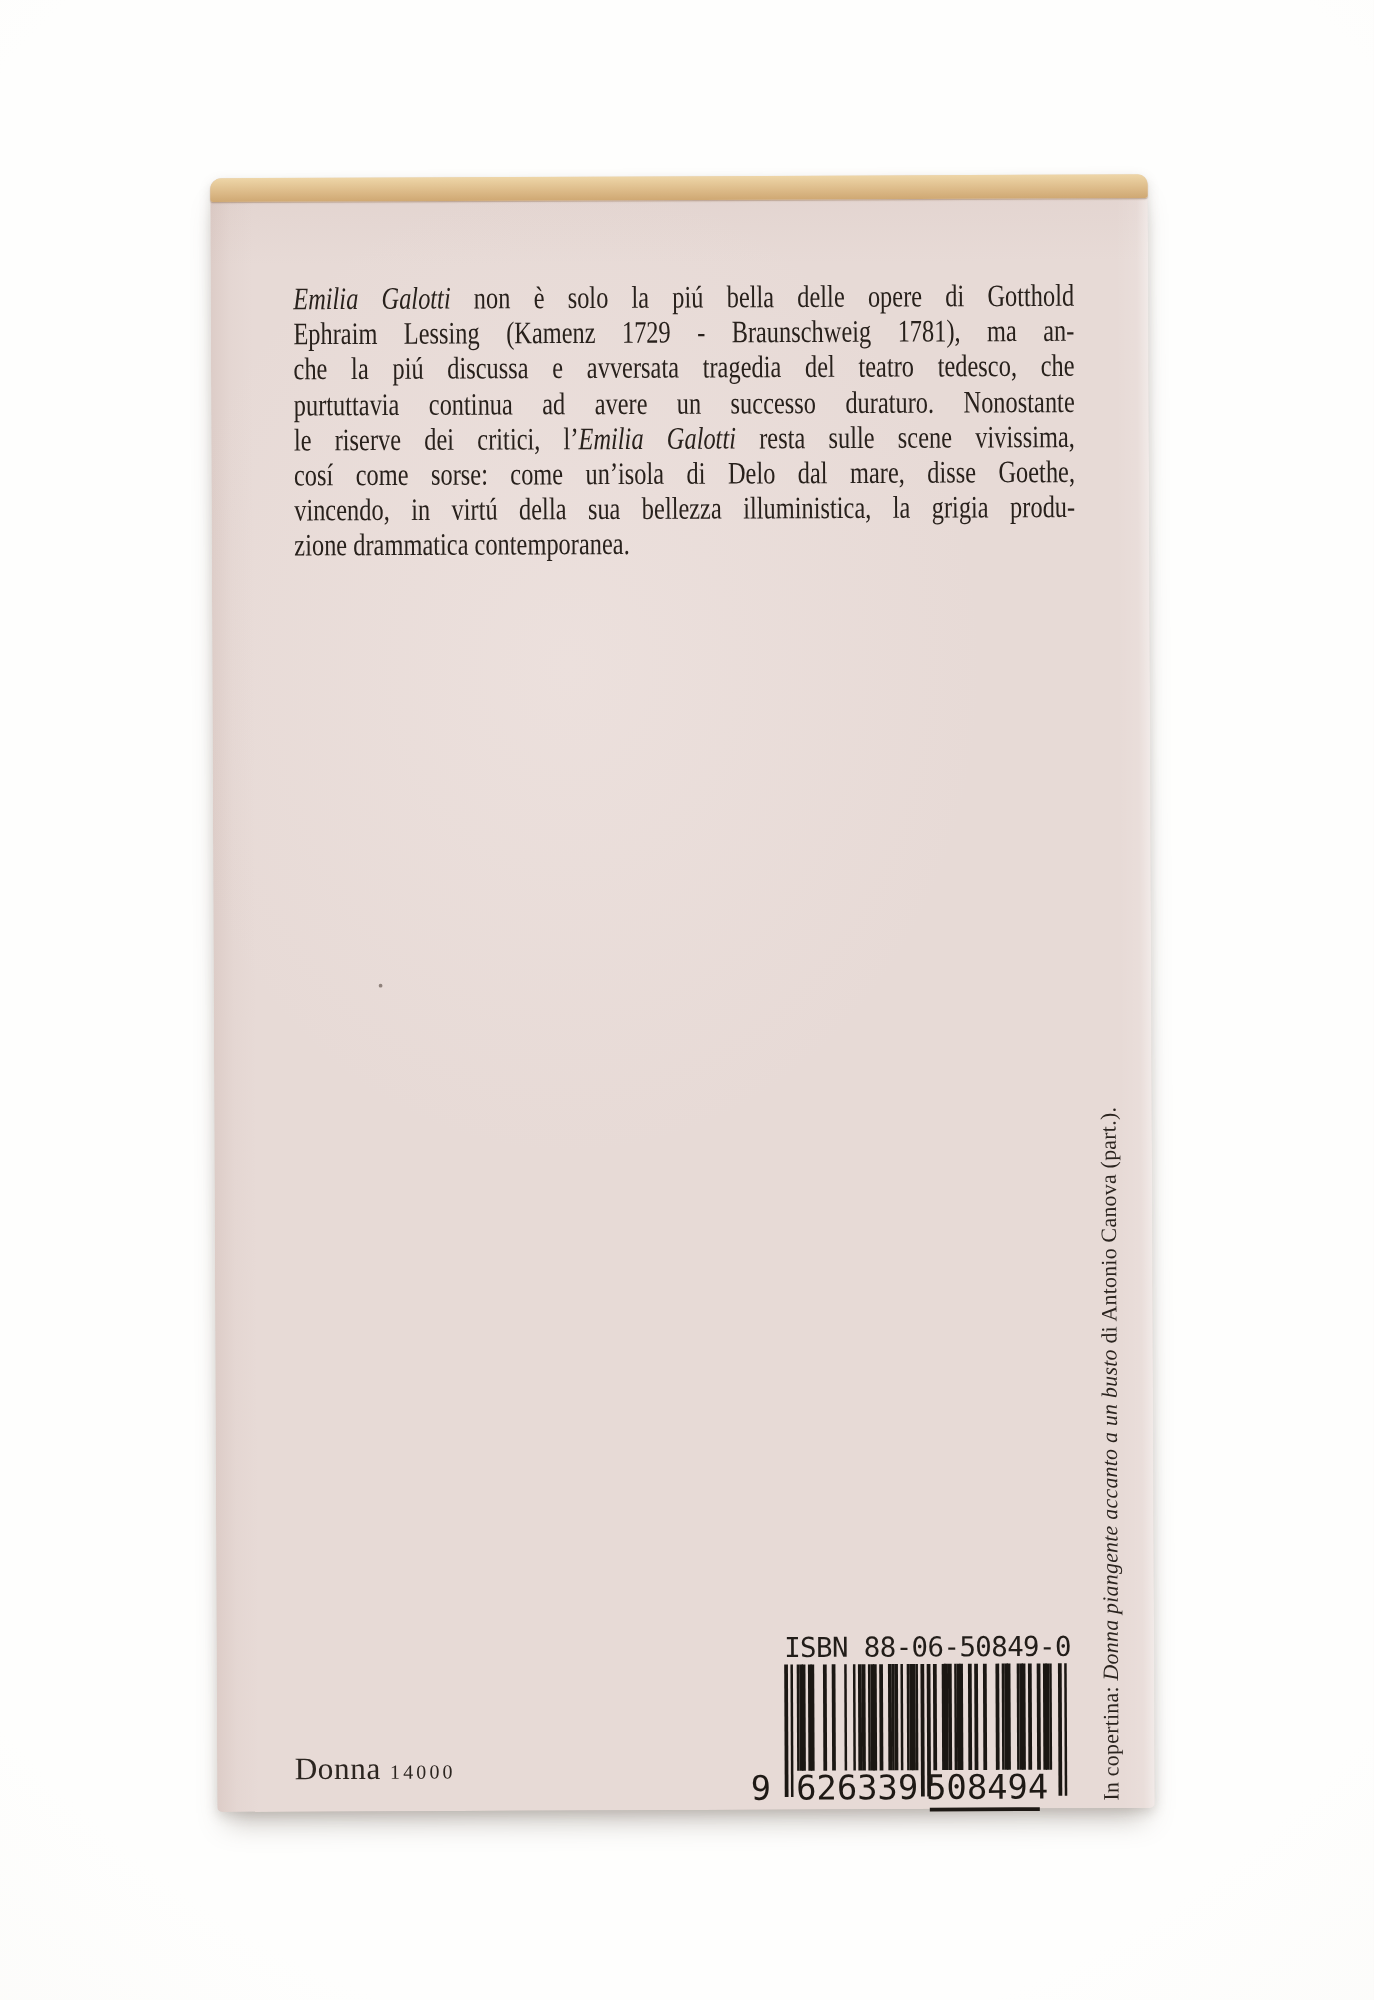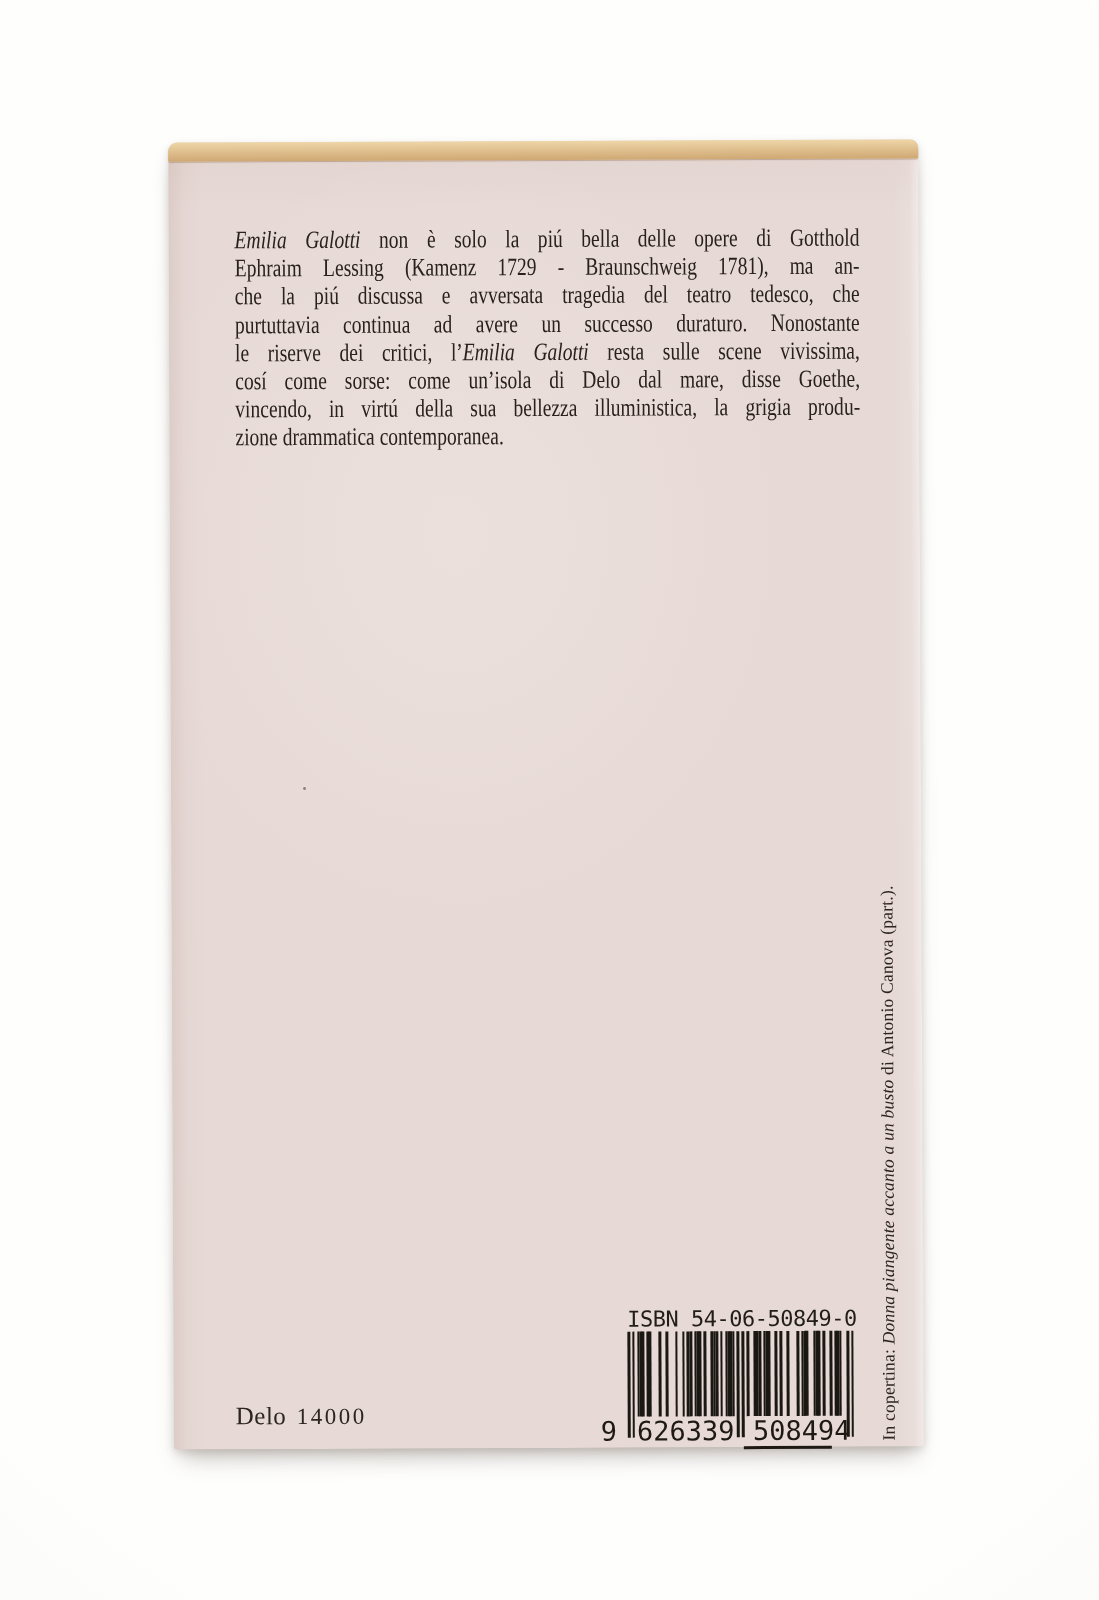--- a/index.html
+++ b/index.html
@@ -32,37 +32,37 @@
     color:#28211c;font-size:25px;line-height:28.2px;
   }
   .blurb-line{text-align:justify;text-align-last:justify;white-space:normal;}
   .blurb-line.last{text-align-last:left;}
   .seg{font-style:normal;}
   .seg.italic{font-style:italic;}
   .price{
     position:absolute;left:62px;top:1260px;color:#2c2520;
     font-size:25px;letter-spacing:0.5px;
   }
-  .price .val{font-size:23px;letter-spacing:2.5px;margin-left:0.45em;}
+  .price .val{font-size:16px;letter-spacing:2.5px;margin-left:0.45em;}
   .isbn-label{
     position:absolute;left:454px;top:1166px;width:226px;text-align:center;
     white-space:nowrap;font-family:"DejaVu Sans Mono", monospace;
     font-size:22px;letter-spacing:-0.5px;color:#221d19;
   }
   .barcode{position:absolute;left:454px;top:1191px;width:226px;height:130px;}
   .bars{position:absolute;left:0;top:0;width:226px;height:106px;}
   .bar{position:absolute;top:0;height:85px;background:#1b1713;}
   .bar.tall{height:106px;}
   .bc-digit{
     position:absolute;top:86px;font-family:"DejaVu Sans Mono", monospace;
     font-size:27px;line-height:27px;color:#1e1915;text-align:center;white-space:nowrap;
   }
   .bc-first{left:-30px;width:22px;}
   .bc-left{left:8px;width:100px;}
-  .bc-right{left:124px;width:100px;}
+  .bc-right{left:112px;width:100px;}
   .bc-underline{position:absolute;left:116px;top:115px;width:88px;height:2.5px;background:#1e1915;}
   .caption{
     position:absolute;right:24px;bottom:6px;
     writing-mode:vertical-rl;transform:rotate(180deg);
     font-size:17.5px;letter-spacing:0.2px;color:#2b241f;white-space:nowrap;
   }
   .caption .italic{font-style:italic;}
   .speck{position:absolute;width:3px;height:3px;border-radius:50%;background:rgba(70,55,48,0.55);}
 </style>
 </head>
@@ -75,23 +75,23 @@
     <div class="blurb-line"><span class="seg italic">Emilia Galotti</span><span class="seg"> non è solo la piú bella delle opere di Gotthold</span></div>
     <div class="blurb-line"><span class="seg">Ephraim Lessing (Kamenz 1729 - Braunschweig 1781), ma an-</span></div>
     <div class="blurb-line"><span class="seg">che la piú discussa e avversata tragedia del teatro tedesco, che</span></div>
     <div class="blurb-line"><span class="seg">purtuttavia continua ad avere un successo duraturo. Nonostante</span></div>
     <div class="blurb-line"><span class="seg">le riserve dei critici, l’</span><span class="seg italic">Emilia Galotti</span><span class="seg"> resta sulle scene vivissima,</span></div>
     <div class="blurb-line"><span class="seg">cosí come sorse: come un’isola di Delo dal mare, disse Goethe,</span></div>
     <div class="blurb-line"><span class="seg">vincendo, in virtú della sua bellezza illuministica, la grigia produ-</span></div>
     <div class="blurb-line last"><span class="seg">zione drammatica contemporanea.</span></div>
   </div>
 
-  <div class="price"><span>Delo</span><span class="val">14000</span></div>
+  <div class="price"><span>Donna</span><span class="val">14000</span></div>
 
-  <div class="isbn-label">ISBN 54-06-50849-0</div>
+  <div class="isbn-label">ISBN 88-06-50849-0</div>
 
   <div class="barcode">
     <div class="bars">
         <div class="bar tall" style="left: 0px; width: 2.67895px;"></div>
         <div class="bar tall" style="left: 4.75789px; width: 2.67895px;"></div>
         <div class="bar" style="left: 9.51579px; width: 2.67895px;"></div>
         <div class="bar" style="left: 11.8947px; width: 2.67895px;"></div>
         <div class="bar" style="left: 14.2737px; width: 2.67895px;"></div>
         <div class="bar" style="left: 19.0316px; width: 2.67895px;"></div>
         <div class="bar" style="left: 21.4105px; width: 2.67895px;"></div>

